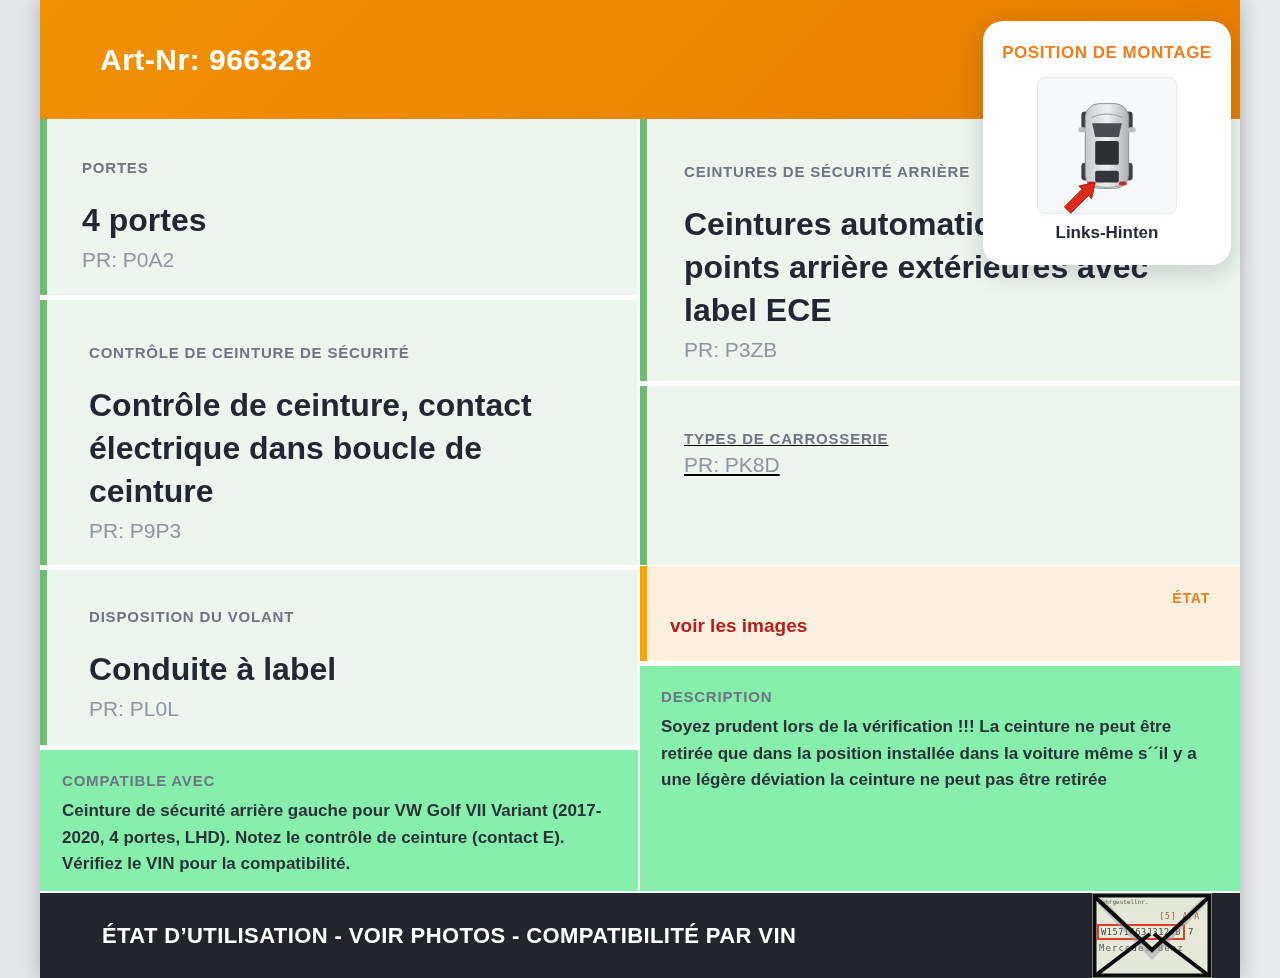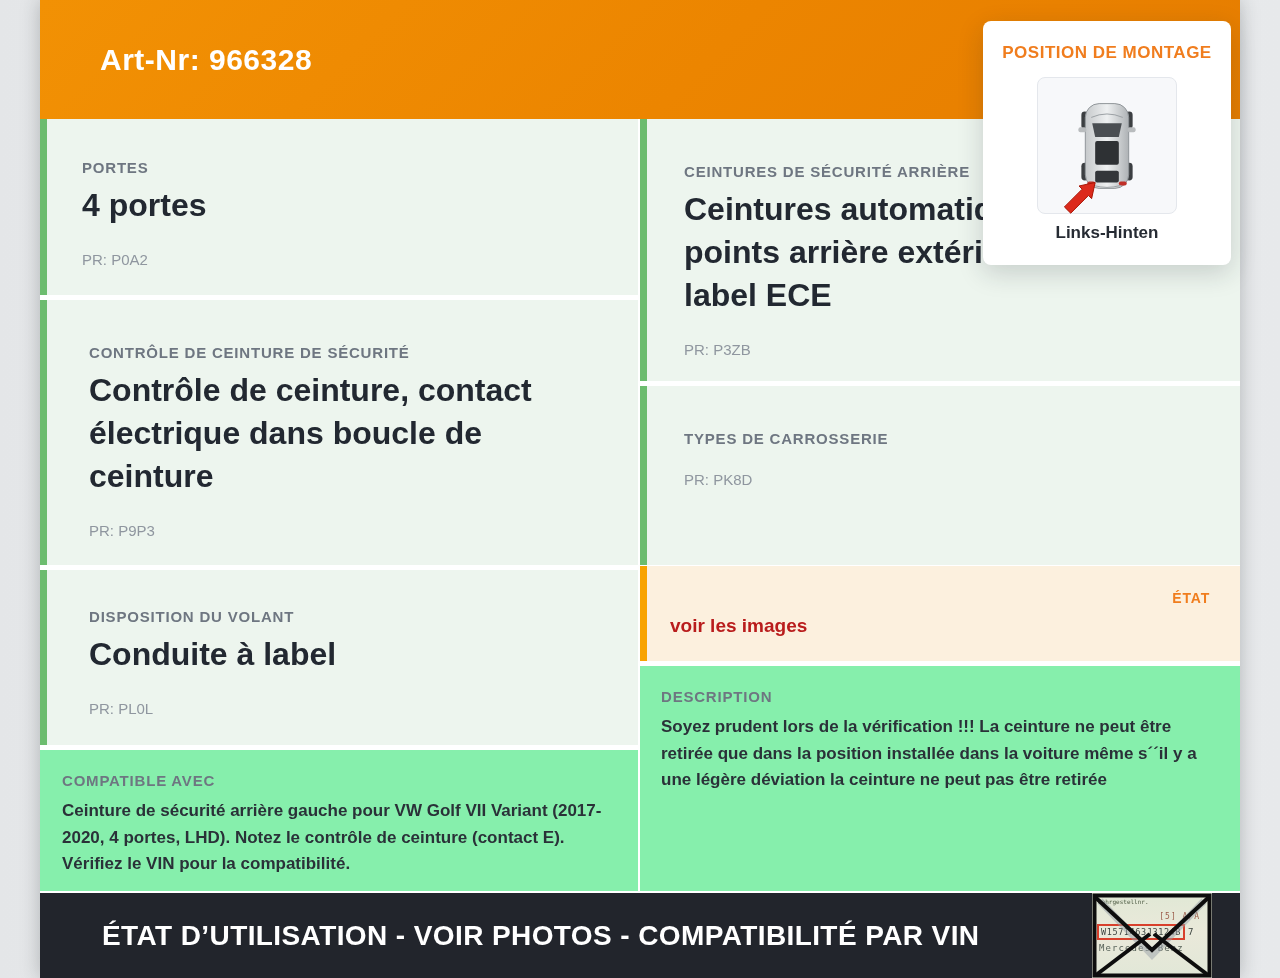--- a/index.html
+++ b/index.html
@@ -20,52 +20,52 @@
     display:flex; align-items:center; padding-left:60px; }
   .header h1 { color:#ffffff; font-size:30px; font-weight:bold; letter-spacing:.5px; }
 
   
   .card { position:absolute; overflow:hidden; }
   .tint { background:var(--green_tint); border-left:7px solid var(--green_border);
     padding:44px 30px 0 42px; }
   .tint.right { padding-left:37px; }
   .card-label { font-size:15px; font-weight:bold; color:var(--label_gray); letter-spacing:.8px; }
   .card-value { font-size:32px; font-weight:bold; color:var(--heading_dark);
-    line-height:43px; margin-top:8px; max-width:522px; }
-  .card-pr { font-size:15px; color:var(--pr_gray); margin-top:24px; }
+    line-height:43px; margin-top:23px; max-width:522px; }
+  .card-pr { font-size:21px; color:var(--pr_gray); margin-top:6px; }
 
   #card-portes      { left:0; top:119px; width:598px; height:176px; padding-top:40px;padding-left:35px; }
   #card-controle    { left:0; top:300px; width:598px; height:265px; padding-top:44px; }
   #card-disposition { left:0; top:570px; width:598px; height:175px; padding-top:38px; }
   #card-ceintures   { left:600px; top:119px; width:600px; height:262px; }
   #card-ceintures .card-value { max-width:470px; }
-  #card-types       { left:600px; top:386px; width:600px; height:179px; }
+  #card-types       { left:600px; top:386px; width:600px; height:179px;text-decoration:underline; }
 
   
   .white-card { background:#86efac; }
   #card-compatible { left:0; top:750px; width:598px; height:141px; padding:22px 26px 0 22px; }
   #card-description { left:600px; top:666px; width:600px; height:225px; padding:22px 30px 0 21px; }
   .body-text { margin-top:9px; font-size:17px; font-weight:bold; color:var(--body_text);
     line-height:26.5px; max-width:558px; }
 
   
   #card-etat { left:600px; top:566px; width:600px; height:95px;
     background:var(--cream_tint); border-left:7px solid var(--amber_border);
     padding:24px 30px 0 23px; }
   .etat-label { font-size:14px; font-weight:bold; color:var(--accent_orange); letter-spacing:.8px;text-align:right; }
   .etat-value { margin-top:9px; font-size:19px; font-weight:bold; color:#b91c1c; }
 
   
   .footer { position:absolute; left:0; top:893px; width:1200px; height:85px;
     background:var(--footer_bg); display:flex; align-items:center; padding-left:62px; z-index:2; }
-  .footer-text { color:#ffffff; font-size:28px; font-weight:bold; letter-spacing:.4px; }
+  .footer-text { color:#ffffff; font-size:22px; font-weight:bold; letter-spacing:.4px; }
 
   
   .position-card { position:absolute; left:943px; top:21px; width:248px; height:244px;
-    background:#ffffff; border-radius:8px; box-shadow:0 8px 26px rgba(30,35,42,.18);
+    background:#ffffff; border-radius:20px; box-shadow:0 8px 26px rgba(30,35,42,.18);
     z-index:5; text-align:center; padding-top:22px; }
   .pos-label { color:var(--accent_orange); font-weight:bold; font-size:17px; letter-spacing:.5px; }
   .pos-imgbox { width:140px; height:137px; margin:14px auto 0; background:#f7f8fa;
     border:1px solid #e4e7ec; border-radius:8px; display:flex; align-items:center; justify-content:center; }
   .pos-name { margin-top:9px; font-size:17px; font-weight:bold; color:#262b33; }
 
   
   .vin-stamp { position:absolute; left:1052px; top:893px; width:120px; height:85px; z-index:6;
     background:linear-gradient(180deg,#e0e8d5 0%, #eae9da 45%, #e1e7d7 100%);
     overflow:hidden; }

